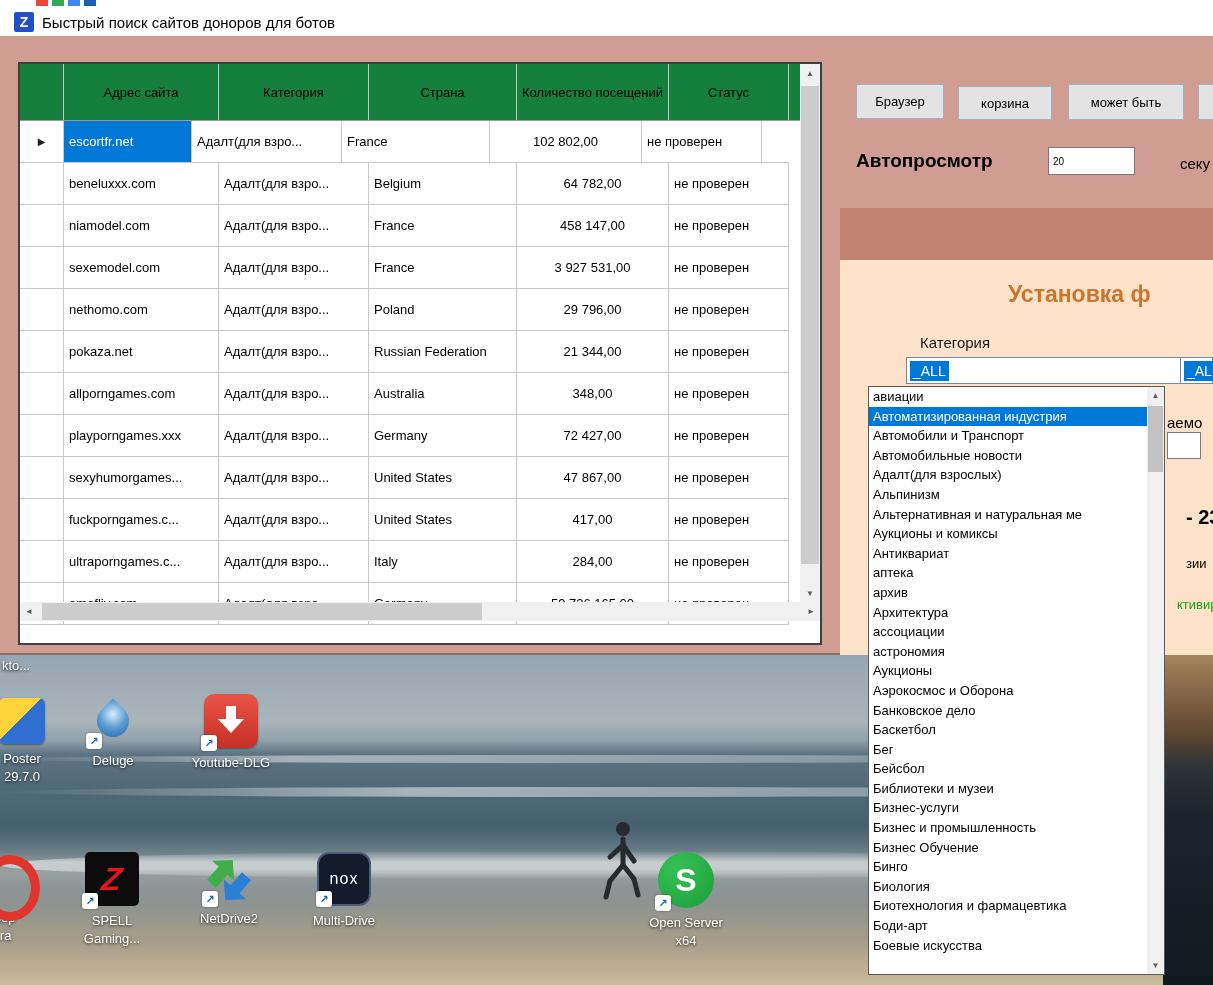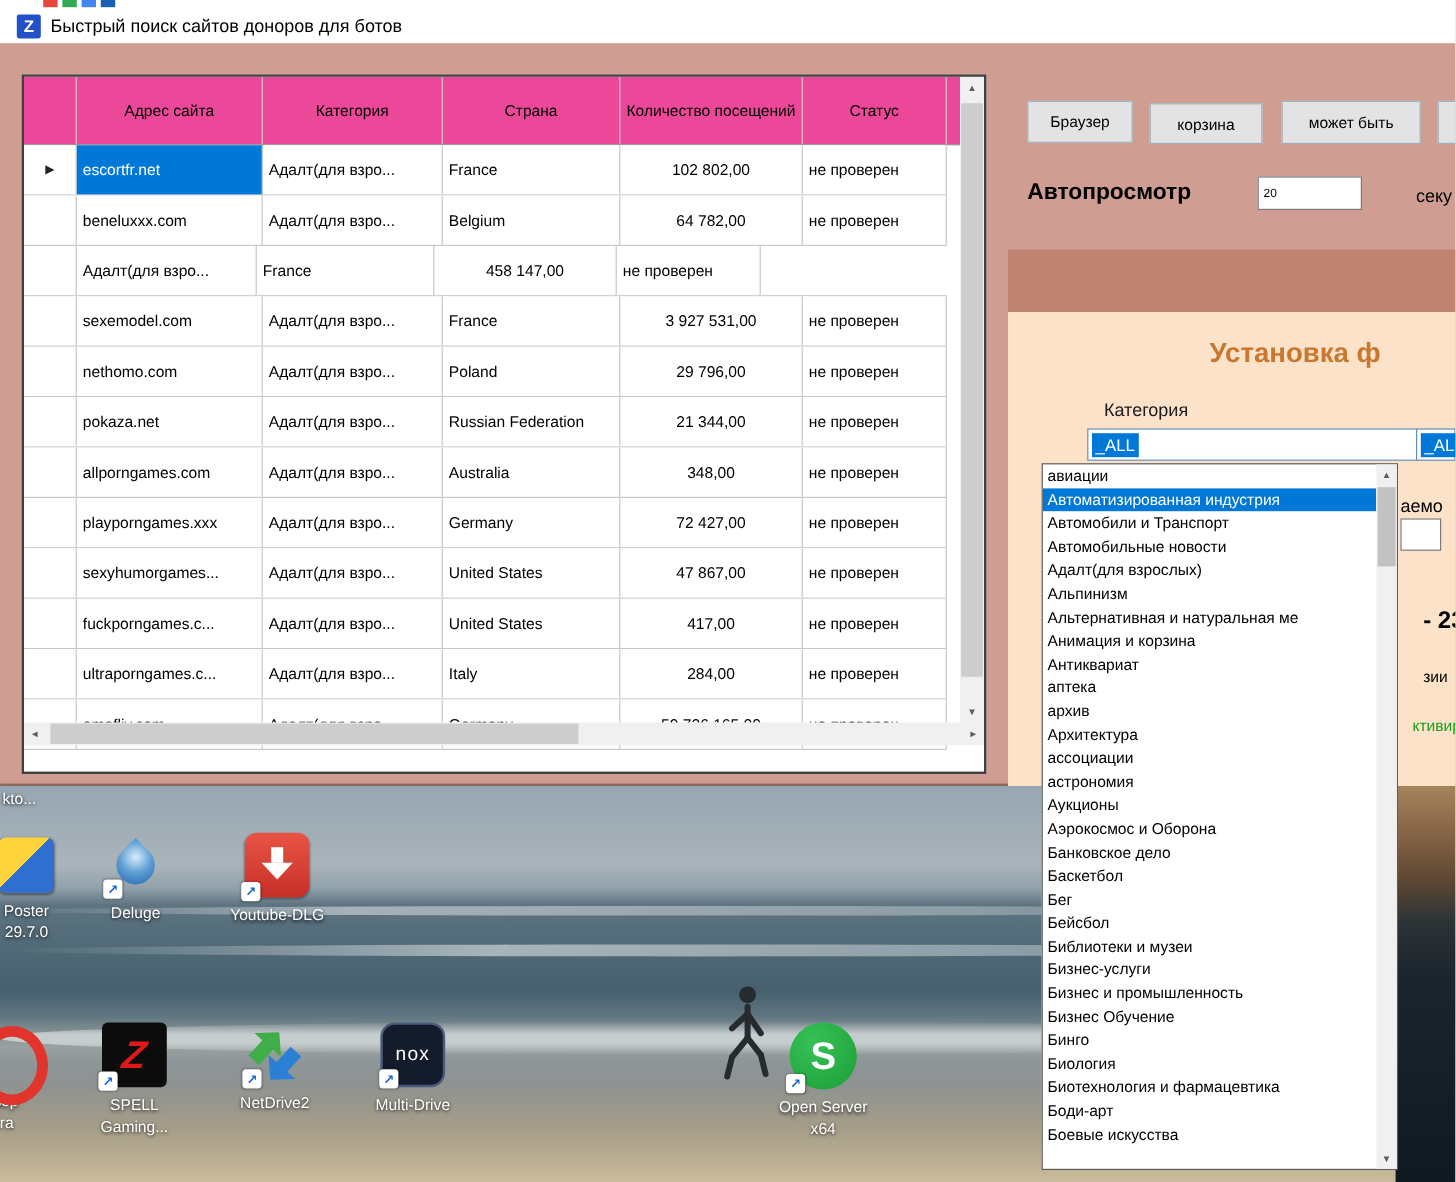--- a/index.html
+++ b/index.html
@@ -75,21 +75,21 @@
 
   
   .titlebar { position:absolute; left:0; top:8px; width:1213px; height:28px; background:#fff; display:flex; align-items:center; }
   .appicon { width:20px; height:20px; margin-left:14px; background:#2350c8; color:#fff; border-radius:2px;
     font-size:14px; font-weight:bold; display:flex; align-items:center; justify-content:center; }
   .apptitle { margin-left:8px; font-size:15px; color:#000; }
   .winbody { position:absolute; left:0; top:36px; width:1213px; height:619px; background:#cf9d92; border-bottom:2px solid #8a6a60; }
 
   
   .dg { position:absolute; left:18px; top:62px; width:804px; height:583px; background:#fff; border:2px solid #404040; overflow:hidden; }
-  .dg-header { display:flex; height:57px; background:#ec4899; border-bottom:1px solid #9a9a9a; width:780px; }
+  .dg-header { display:flex; height:57px; background:#15803d; border-bottom:1px solid #9a9a9a; width:780px; }
   .dg-hcell { border-right:1px solid #c8c8c8; display:flex; align-items:center; justify-content:center;
     text-align:center; font-size:13px; color:#000; padding:0 4px; }
   .dg-sel { width:44px; flex:none; }
   .dg-row { display:flex; height:42px; border-bottom:1px solid #c8c8c8; background:#fff; width:769px; }
   .dg-cell { border-right:1px solid #c8c8c8; font-size:13px; color:#000; display:flex; align-items:center;
     padding:0 5px; white-space:nowrap; overflow:hidden; }
   .dg-cell.dg-sel { justify-content:center; font-size:10px; color:#222; }
   .dg-cell.c3 { justify-content:center; }
   .dg-cell.cur { background:#0078d7; color:#fff; }
   .dg-vscroll { position:absolute; top:0; right:0; width:20px; height:538px; background:#f0f0f0; }
@@ -242,36 +242,37 @@
         <div class="dg-hcell dg-sel"></div>
         <div class="dg-hcell" style="width: 155px;">Адрес сайта</div>
         <div class="dg-hcell" style="width: 150px;">Категория</div>
         <div class="dg-hcell" style="width: 148px;">Страна</div>
         <div class="dg-hcell" style="width: 152px;">Количество посещений</div>
         <div class="dg-hcell" style="width: 120px;">Статус</div>
       </div>
     <div id="dg-rows">
         <div class="dg-row">
           <div class="dg-cell dg-sel">▶</div>
-          <div class="dg-cell c0 cur" style="width: 155px;">escortfr.net</div>
+          <div class="dg-cell c0 cur" style="width: 128px;">escortfr.net</div>
           <div class="dg-cell c1" style="width: 150px;">Адалт(для взро...</div>
           <div class="dg-cell c2" style="width: 148px;">France</div>
           <div class="dg-cell c3" style="width: 152px;">102 802,00</div>
           <div class="dg-cell c4" style="width: 120px;">не проверен</div>
         </div>
         <div class="dg-row">
           <div class="dg-cell dg-sel"></div>
           <div class="dg-cell c0" style="width: 155px;">beneluxxx.com</div>
           <div class="dg-cell c1" style="width: 150px;">Адалт(для взро...</div>
           <div class="dg-cell c2" style="width: 148px;">Belgium</div>
           <div class="dg-cell c3" style="width: 152px;">64 782,00</div>
           <div class="dg-cell c4" style="width: 120px;">не проверен</div>
         </div>
         <div class="dg-row">
           <div class="dg-cell dg-sel"></div>
+          <div class="dg-cell c0" style="width: 155px;">niamodel.com</div>
           <div class="dg-cell c1" style="width: 150px;">Адалт(для взро...</div>
           <div class="dg-cell c2" style="width: 148px;">France</div>
           <div class="dg-cell c3" style="width: 152px;">458 147,00</div>
           <div class="dg-cell c4" style="width: 120px;">не проверен</div>
         </div>
         <div class="dg-row">
           <div class="dg-cell dg-sel"></div>
           <div class="dg-cell c0" style="width: 155px;">sexemodel.com</div>
           <div class="dg-cell c1" style="width: 150px;">Адалт(для взро...</div>
           <div class="dg-cell c2" style="width: 148px;">France</div>
@@ -387,21 +388,21 @@
 
   <div class="dd">
     <div id="dd-list" class="dd-items">
         <div class="dd-item">авиации</div>
         <div class="dd-item on">Автоматизированная индустрия</div>
         <div class="dd-item">Автомобили и Транспорт</div>
         <div class="dd-item">Автомобильные новости</div>
         <div class="dd-item">Адалт(для взрослых)</div>
         <div class="dd-item">Альпинизм</div>
         <div class="dd-item">Альтернативная и натуральная ме</div>
-        <div class="dd-item">Анимация и корзина</div>
+        <div class="dd-item">Аукционы и комиксы</div>
         <div class="dd-item">Антиквариат</div>
         <div class="dd-item">аптека</div>
         <div class="dd-item">архив</div>
         <div class="dd-item">Архитектура</div>
         <div class="dd-item">ассоциации</div>
         <div class="dd-item">астрономия</div>
         <div class="dd-item">Аукционы</div>
         <div class="dd-item">Аэрокосмос и Оборона</div>
         <div class="dd-item">Банковское дело</div>
         <div class="dd-item">Баскетбол</div>

